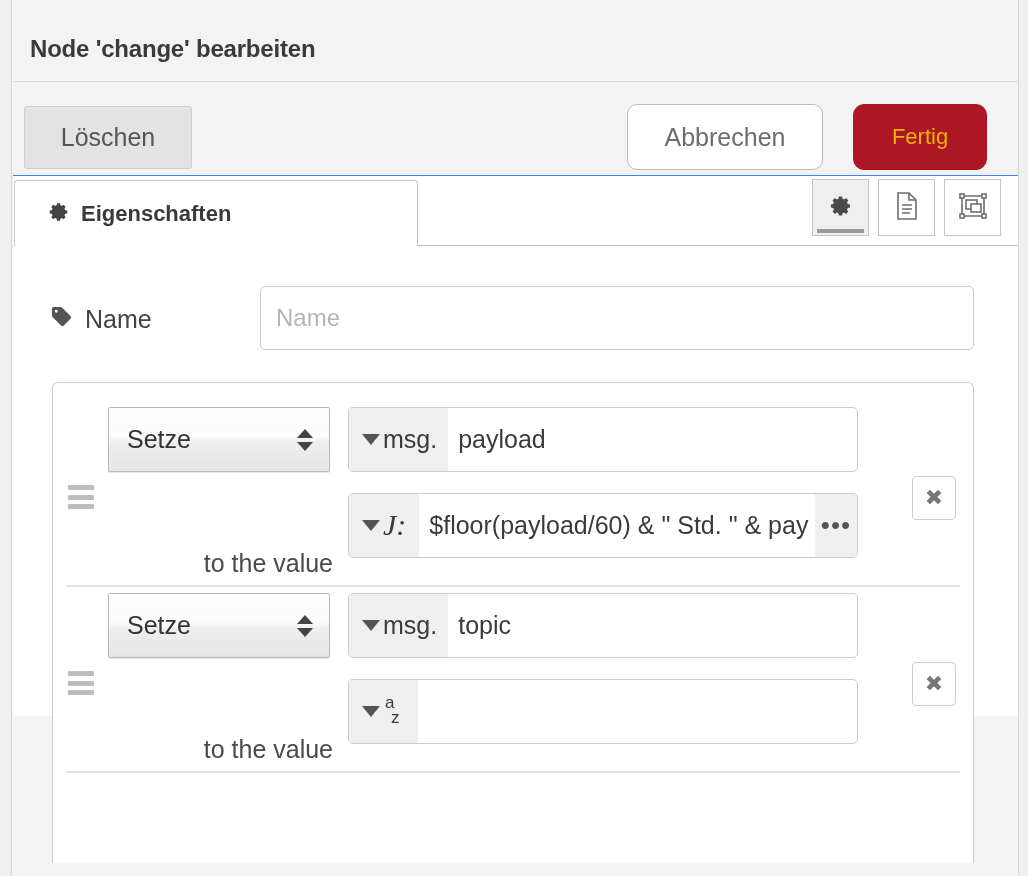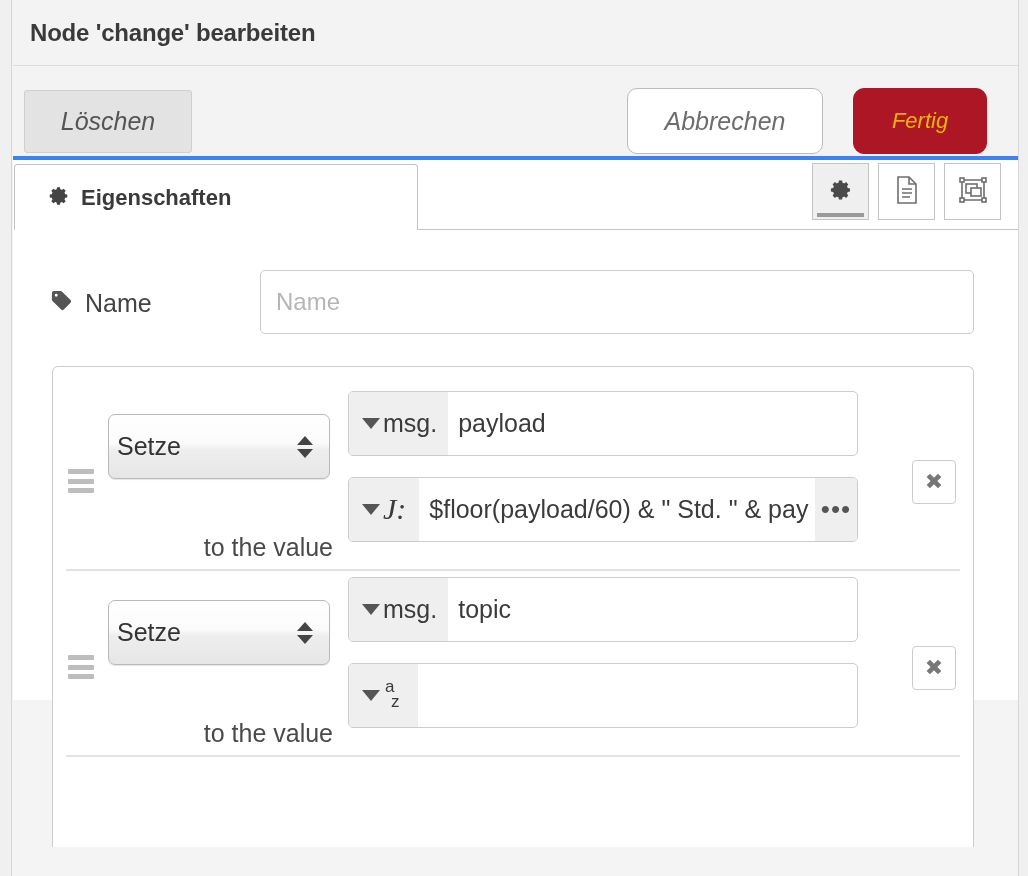--- a/index.html
+++ b/index.html
@@ -35,21 +35,21 @@
     position: absolute;
     right: 0; top: 0;
     width: 10px; height: 876px;
     background: #f0f0f0;
     border-left: 1px solid #d6d6d6;
     box-sizing: border-box;
   }
 
   .dialog {
     position: absolute;
-    left: 13px; top: 0;
+    left: 13px; top: 16px;
     width: 1005px;
     height: 700px;
     background: #fff;
     box-sizing: border-box;
   }
 
   
   .titlebar {
     height: 66px;
     background: #f3f3f3;
@@ -64,23 +64,22 @@
     font-weight: bold;
     color: #3a3a3a;
     letter-spacing: -0.2px;
   }
 
   
   .buttonbar {
     position: relative;
     height: 94px;
     background: #f3f3f3;
-    border-bottom: 4px solid #3b82f6;
-    box-sizing: border-box;
-    font-style: italic;
+    border-bottom: 1px solid #3b82f6;
+    box-sizing: border-box;
   }
   .btn {
     position: absolute;
     box-sizing: border-box;
     display: flex;
     align-items: center;
     justify-content: center;
     font-family: "Liberation Sans", sans-serif;
     cursor: pointer;
     user-select: none;
@@ -267,30 +266,29 @@
     border-radius: 1px;
   }
 
   
   .nsel {
     position: absolute;
     left: 55px; top: 6px;
     width: 222px; height: 65px;
     box-sizing: border-box;
     border: 1px solid #b9b9b9;
-    border-radius: 7px;
+    border-radius: 2px;
     background: linear-gradient(to bottom, #ffffff 0%, #fbfbfb 45%, #eeeeee 55%, #e6e6e6 100%);
     box-shadow: 0 1px 1px rgba(0,0,0,0.10);
     display: flex;
     align-items: center;
-    padding-left: 8px;
+    padding-left: 18px;
     font-size: 25px;
     color: #333;
     cursor: pointer;
-    margin-top: 23px;
   }
   .nsel-arrows {
     position: absolute;
     right: 16px; top: 50%;
     transform: translateY(-50%);
     display: flex;
     flex-direction: column;
     gap: 4px;
   }
   .tri-up, .tri-dn {

